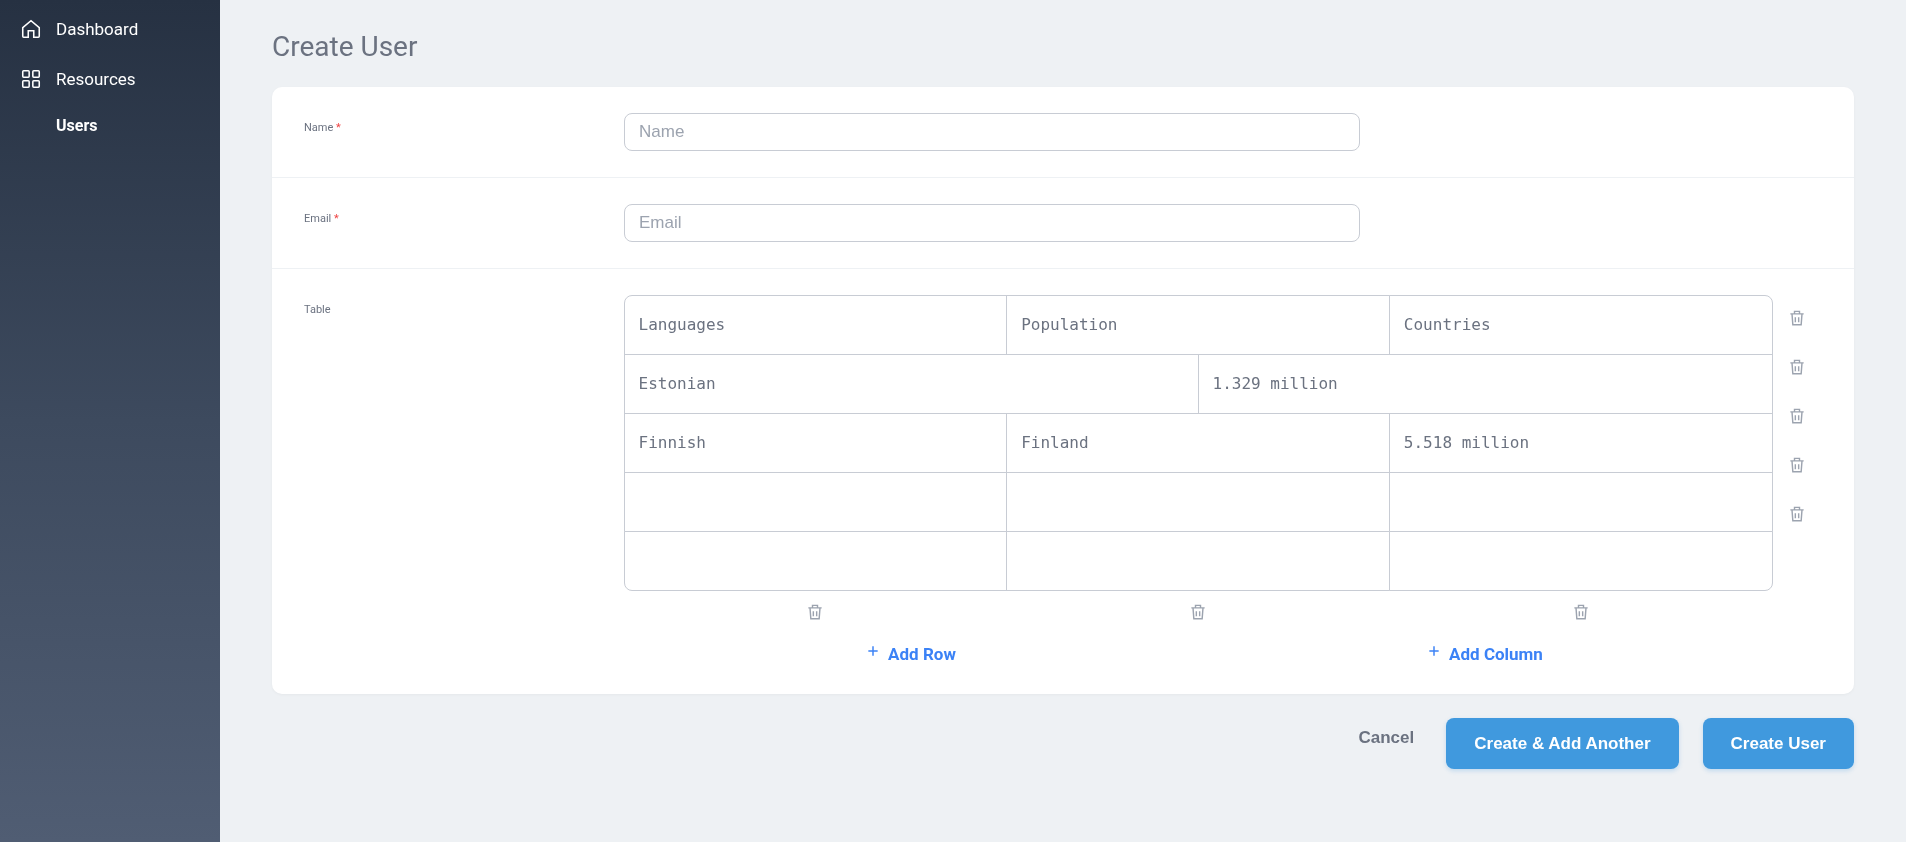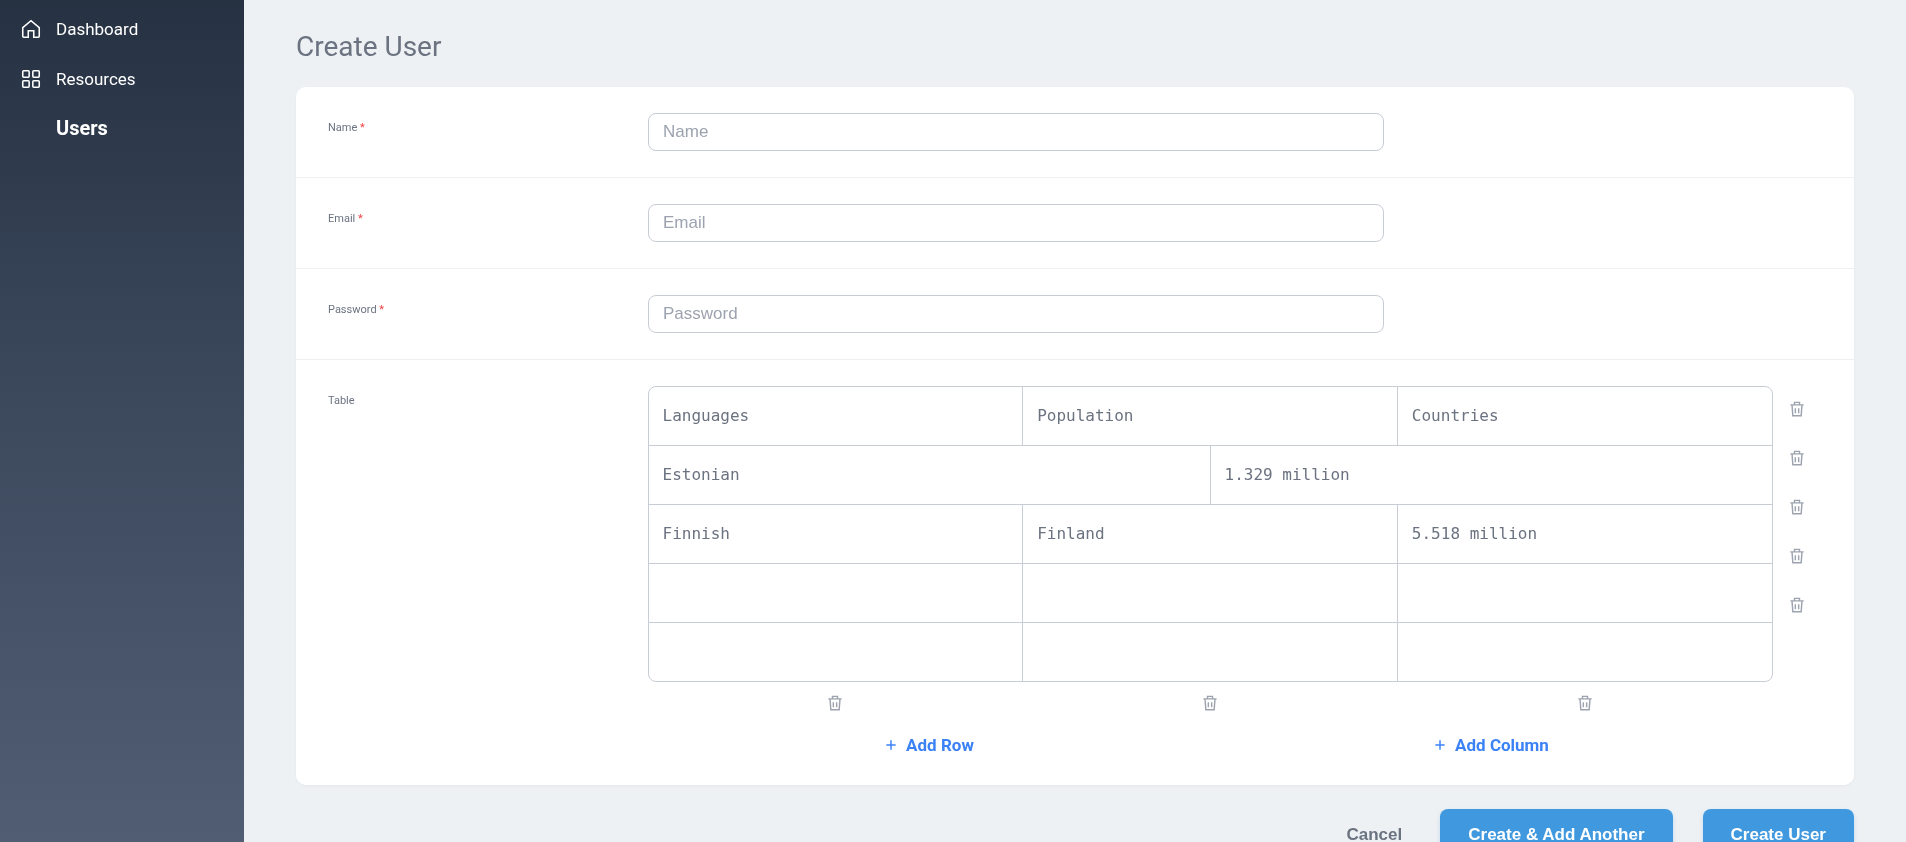--- a/index.html
+++ b/index.html
@@ -9,21 +9,21 @@
     }
     body {
       font-family: -apple-system, BlinkMacSystemFont, "Segoe UI", Roboto, "Helvetica Neue", Arial, sans-serif;
       background: #eef1f4;
       width: 1906px;
       height: 842px;
       overflow: hidden;
       display: flex;
     }
     .sidebar {
-      width: 244px;
+      width: 220px;
       height: 100%;
       background: linear-gradient(180deg, #263142 0%, #3d4a5e 50%, #505d73 100%);
       flex-shrink: 0;
       padding-top: 4px;
     }
     .sidebar-item {
       display: flex;
       align-items: center;
       padding: 14px 20px;
       color: #ffffff;
@@ -36,21 +36,21 @@
       height: 22px;
       margin-right: 14px;
       display: inline-flex;
       align-items: center;
       justify-content: center;
       flex-shrink: 0;
     }
     .sidebar-subitem {
       padding: 12px 20px 12px 56px;
       color: #ffffff;
-      font-size: 20px;
+      font-size: 16px;
       font-weight: 700;
       cursor: pointer;
     }
     .main {
       flex: 1;
       padding: 30px 52px;
       overflow-y: auto;
     }
     .page-title {
       font-size: 28px;
@@ -159,40 +159,40 @@
       flex-shrink: 0;
     }
     .table-actions {
       display: flex;
       margin-top: 8px;
     }
     .table-action-btn {
       flex: 1;
       display: flex;
       justify-content: center;
-      align-items: center;
+      align-items: flex-start;
       color: #3b82f6;
       font-size: 17px;
       font-weight: 700;
       cursor: pointer;
       padding: 4px 0;
     }
     .table-action-btn .plus-icon {
       margin-right: 8px;
       display: inline-flex;
     }
     .table-action-spacer {
       width: 50px;
       flex-shrink: 0;
     }
     .footer-actions {
       display: flex;
       justify-content: flex-end;
-      gap: 30px;
-      align-items: center;
+      gap: 24px;
+      align-items: flex-start;
     }
     .btn-cancel {
       background: transparent;
       border: none;
       color: #6b7280;
       font-size: 17px;
       font-weight: 700;
       cursor: pointer;
       padding: 10px 8px;
     }
@@ -276,29 +276,20 @@
     <div class="form-row">
       <div class="form-label">
         <span>Email</span>
         <span class="required">*</span>
       </div>
       <div class="form-field">
         <input type="text" class="text-input" placeholder="Email" style="">
       </div>
     </div>
 
-    <div class="form-row">
-      <div class="form-label">
-        <span>Password</span>
-        <span class="required">*</span>
-      </div>
-      <div class="form-field">
-        <input type="password" class="text-input" placeholder="Password" style="">
-      </div>
-    </div>
 
     <div class="form-row">
       <div class="form-label">Table</div>
       <div class="form-field table-container">
         <div class="table-grid">
           <div class="table-main">
             <div class="table-row">
               <div class="table-cell">Languages</div>
               <div class="table-cell">Population</div>
               <div class="table-cell">Countries</div>

